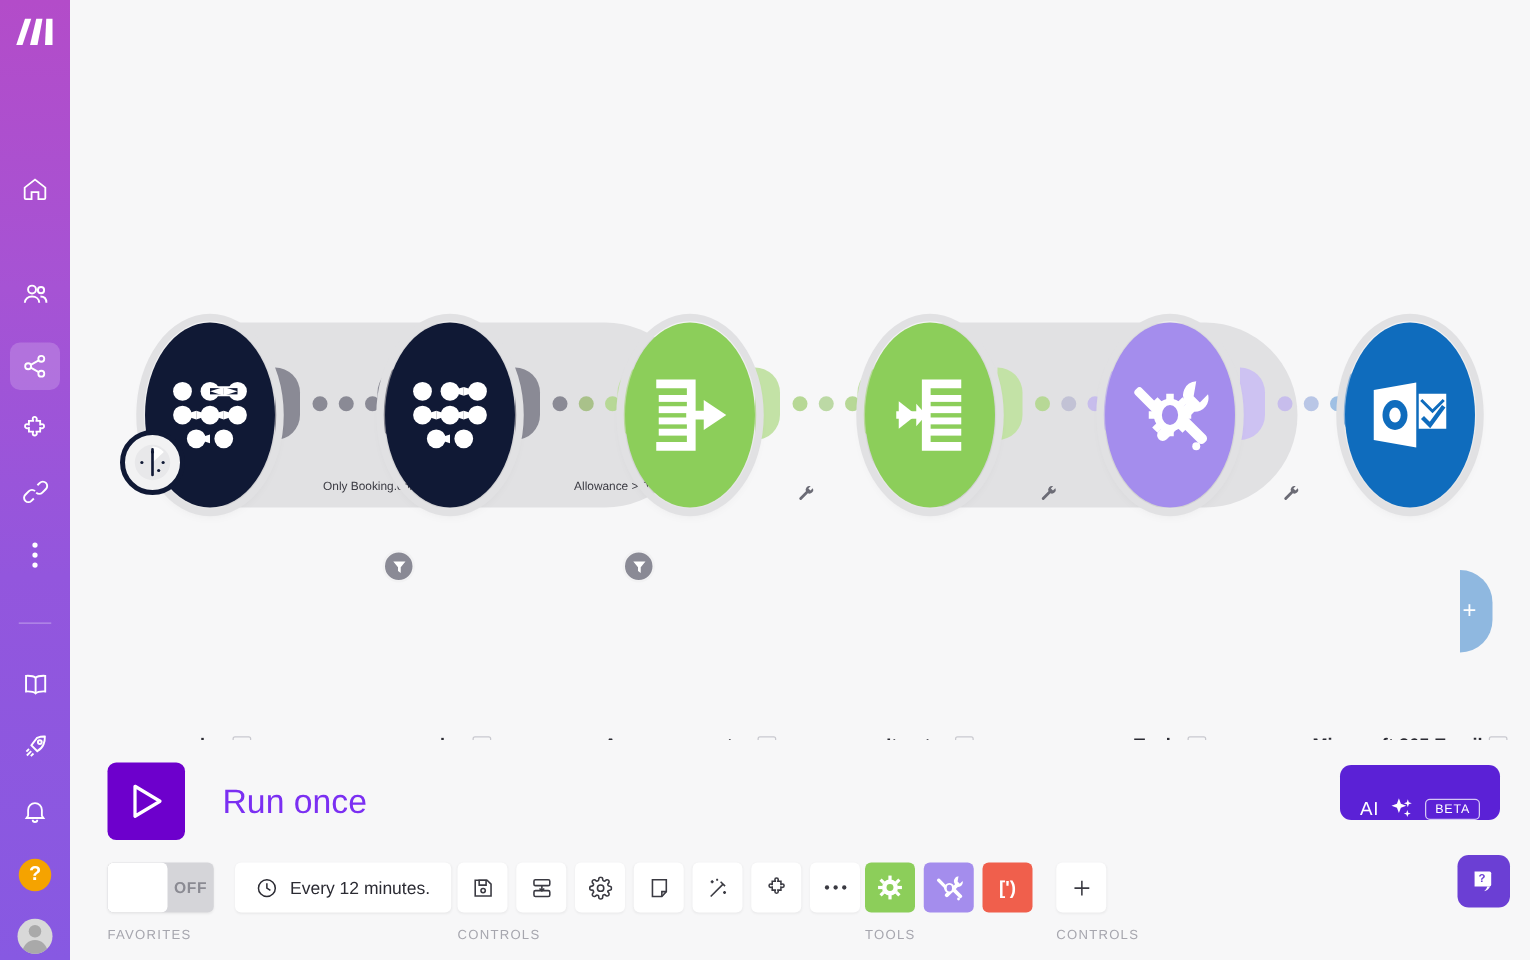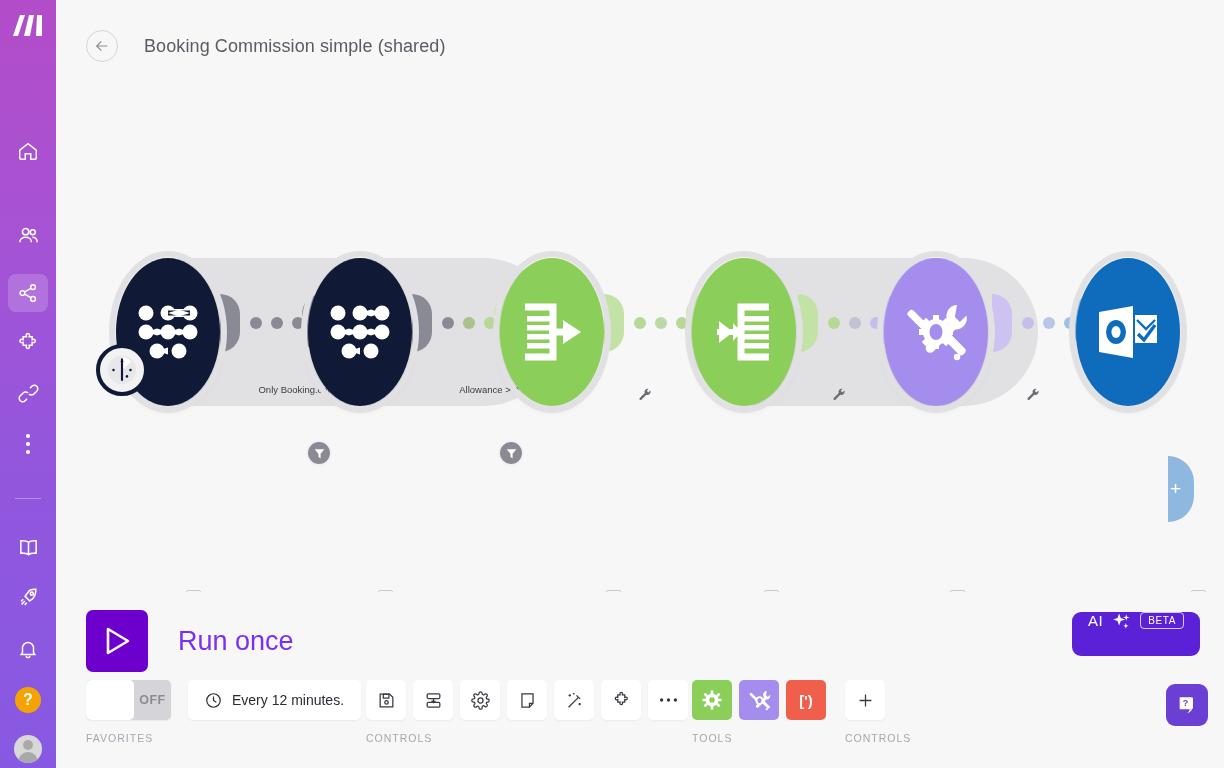--- a/index.html
+++ b/index.html
@@ -170,21 +170,21 @@
   }
   #run-row { position: absolute; left: 30px; top: 18px; display: flex; align-items: center; }
   #run-btn {
     width: 62px; height: 62px; background: #6d00cc; border-radius: 7px;
     display: flex; align-items: center; justify-content: center; cursor: pointer;
   }
   #run-label {
     margin-left: 30px; font-size: 27px; color: #7b2ff2; font-weight: 400;
   }
 
-  .bb-group { position: absolute; top: 88px; }
+  .bb-group { position: absolute; top: 98px; }
   .bb-caption {
     position: absolute; top: 52px; left: 0;
     font-size: 10.5px; letter-spacing: 1px; color: #a6a6ae;
   }
   .bb-row { display: flex; align-items: center; gap: 7px; }
 
   .toggle {
     width: 85px; height: 40px; border-radius: 5px; background: #d5d5d9;
     display: flex; align-items: center; cursor: pointer; overflow: hidden;
     box-shadow: 0 1px 2px rgba(0,0,0,0.06);
@@ -208,21 +208,21 @@
     width: 40px; height: 40px; border-radius: 5px;
     display: flex; align-items: center; justify-content: center; cursor: pointer;
   }
   .tool-btn.green  { background: #8cce5a; }
   .tool-btn.purple { background: #a48ded; }
   .tool-btn.red    { background: #f05f4c; color:#fff; font-weight:bold; font-size:15px; }
 
   #ai-btn {
     position: absolute; right: 24px; top: 20px;
     height: 44px; padding: 0 16px; background: #5b21d6; border-radius: 9px;
-    display: flex; align-items: flex-start; gap: 9px; cursor: pointer;
+    display: flex; align-items: flex-end; gap: 9px; cursor: pointer;
     color: #fff;
   }
   #ai-btn .ai-text { font-size: 15px; letter-spacing: .5px; }
   #ai-beta {
     border: 1px solid rgba(255,255,255,.75); border-radius: 4px;
     font-size: 10px; padding: 2px 7px; letter-spacing: .6px;
   }
   #help-widget {
     position: absolute; right: 16px; top: 92px;
     width: 42px; height: 42px; background: #6b3fd4; border-radius: 9px;
@@ -327,28 +327,20 @@
     <div class="side-icon">
       <div class="help-dot">?</div>
     </div>
 
     <div style="height:10px"></div>
     <div class="side-icon">
       <div class="avatar-dot"></div>
     </div>
   </div>
 
-  <div id="header">
-    <div id="back-btn">
-      <svg width="16" height="16" viewBox="0 0 24 24" fill="none" stroke="#8b8b93" stroke-width="1.8">
-        <path d="M11 5l-7 7 7 7M4 12h16"></path>
-      </svg>
-    </div>
-    <div id="scenario-title">Booking Commission simple (shared)</div>
-  </div>
 
   <div id="canvas">
     <div class="flow">
 
       <div class="bundle" style="left:62px; width:440px;"></div>
 
       <div class="bundle" style="left:632px; width:350px;"></div>
 
       <div class="cap right" style="left:164px; background:#8a8a95;"></div>
       <div class="conn" style="left:194px;">

